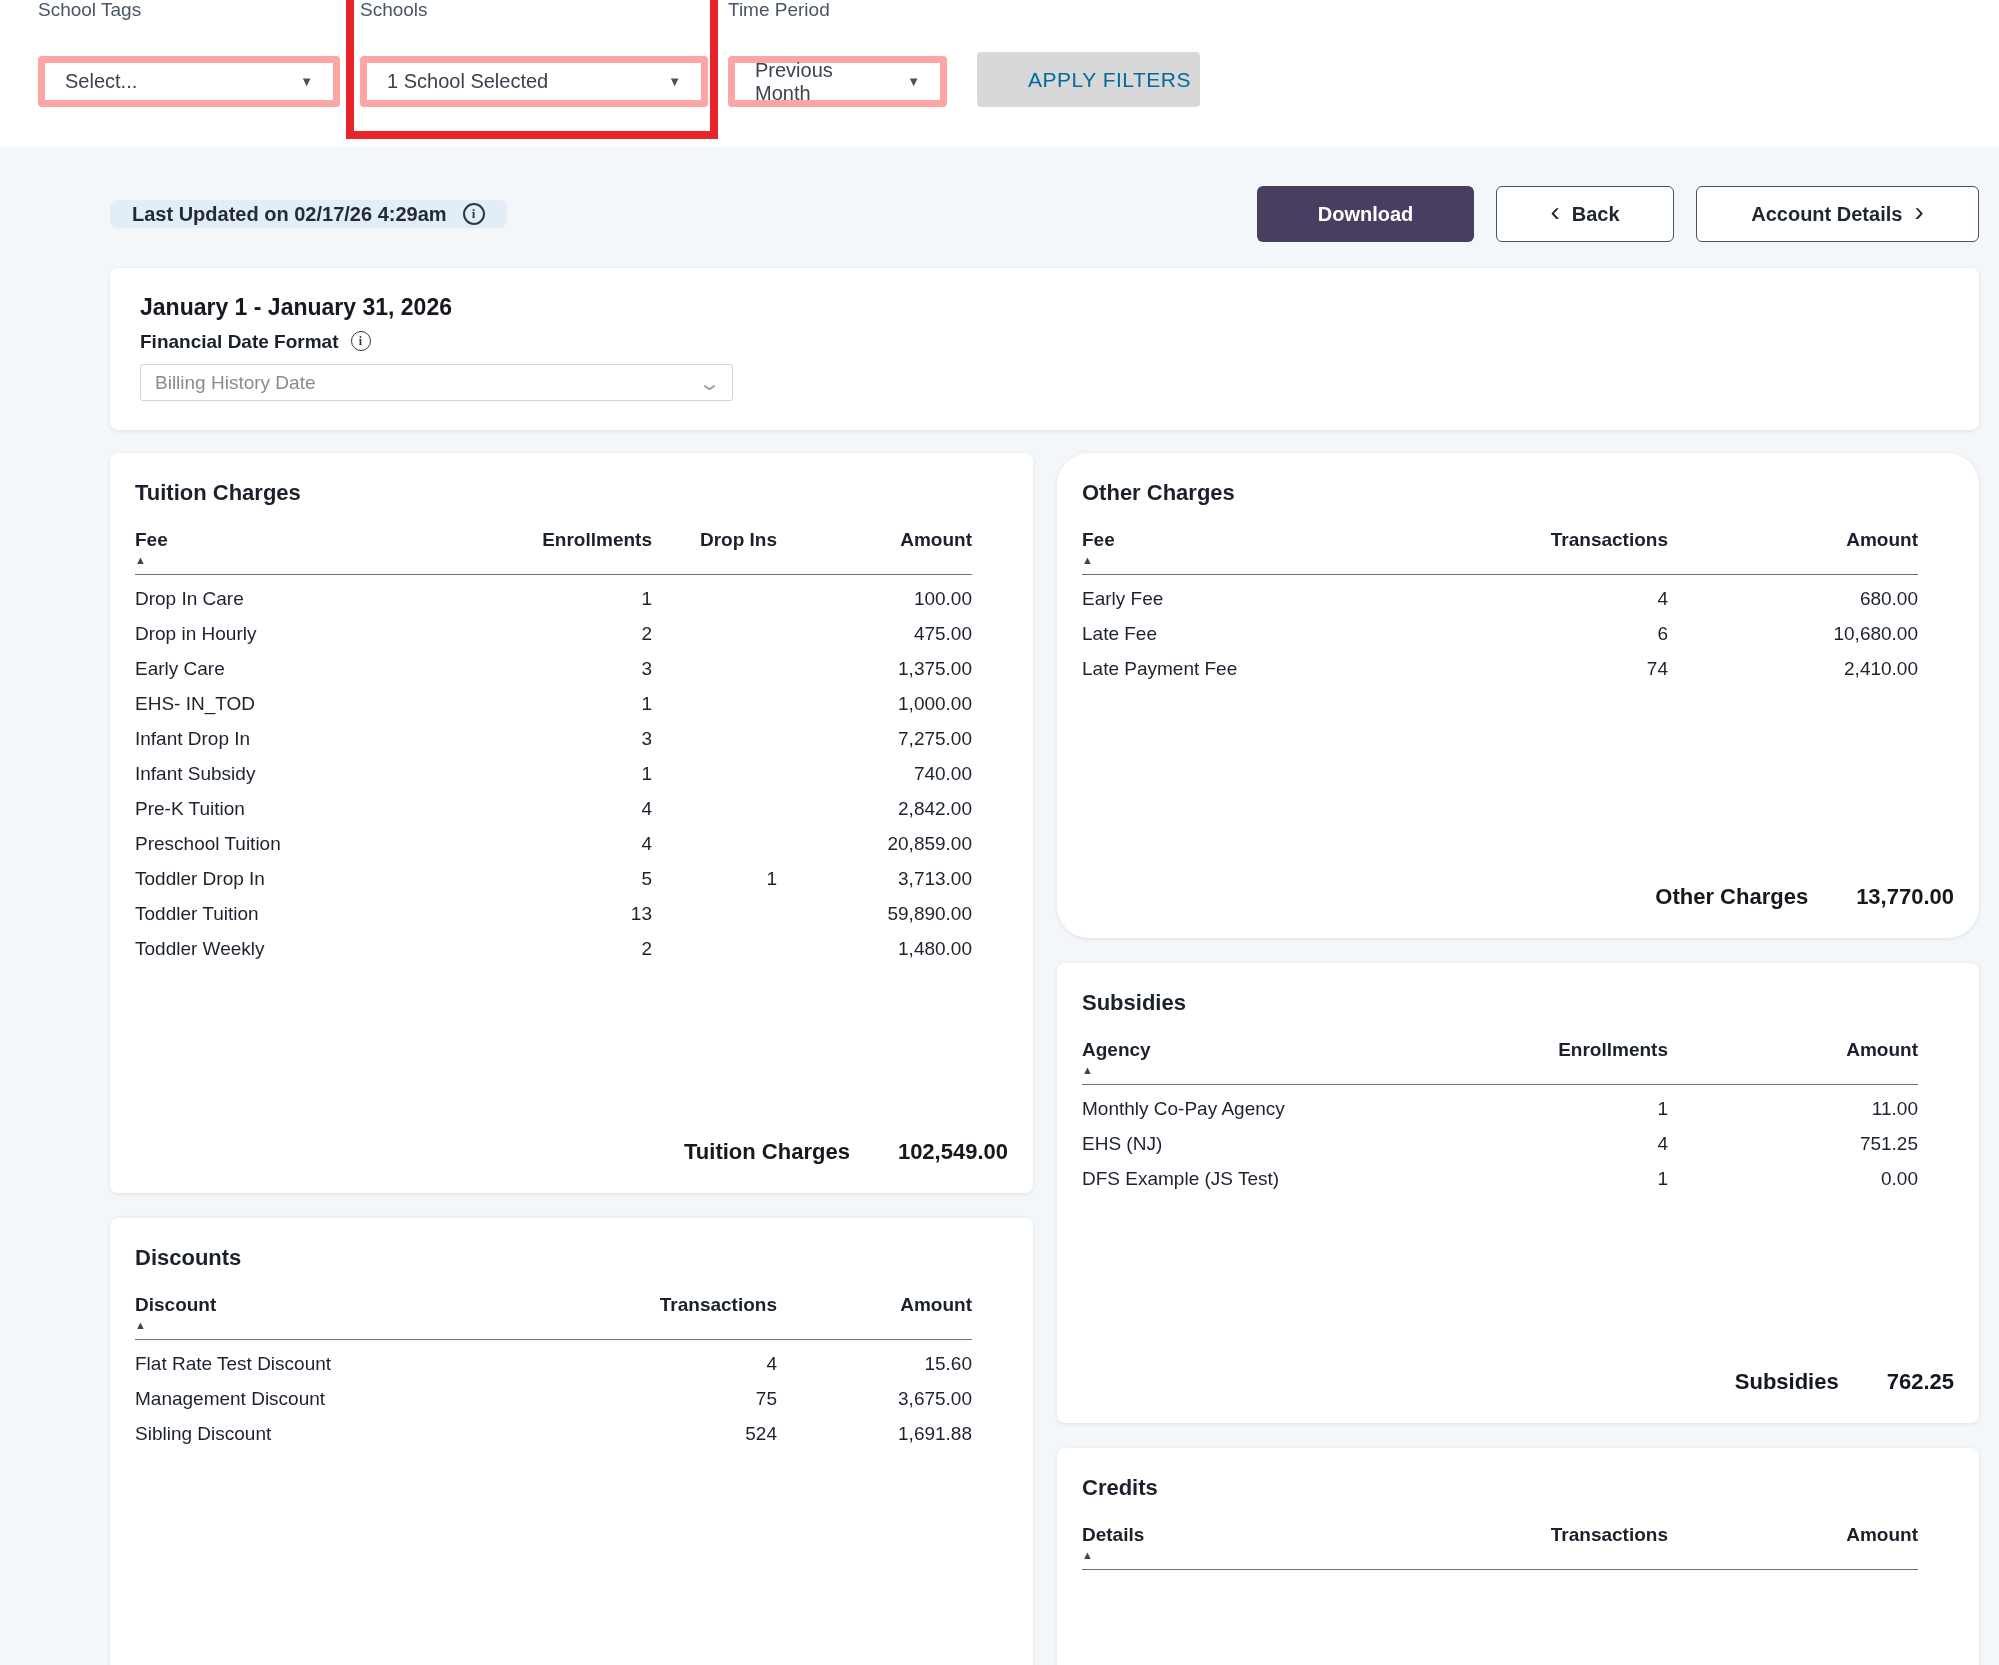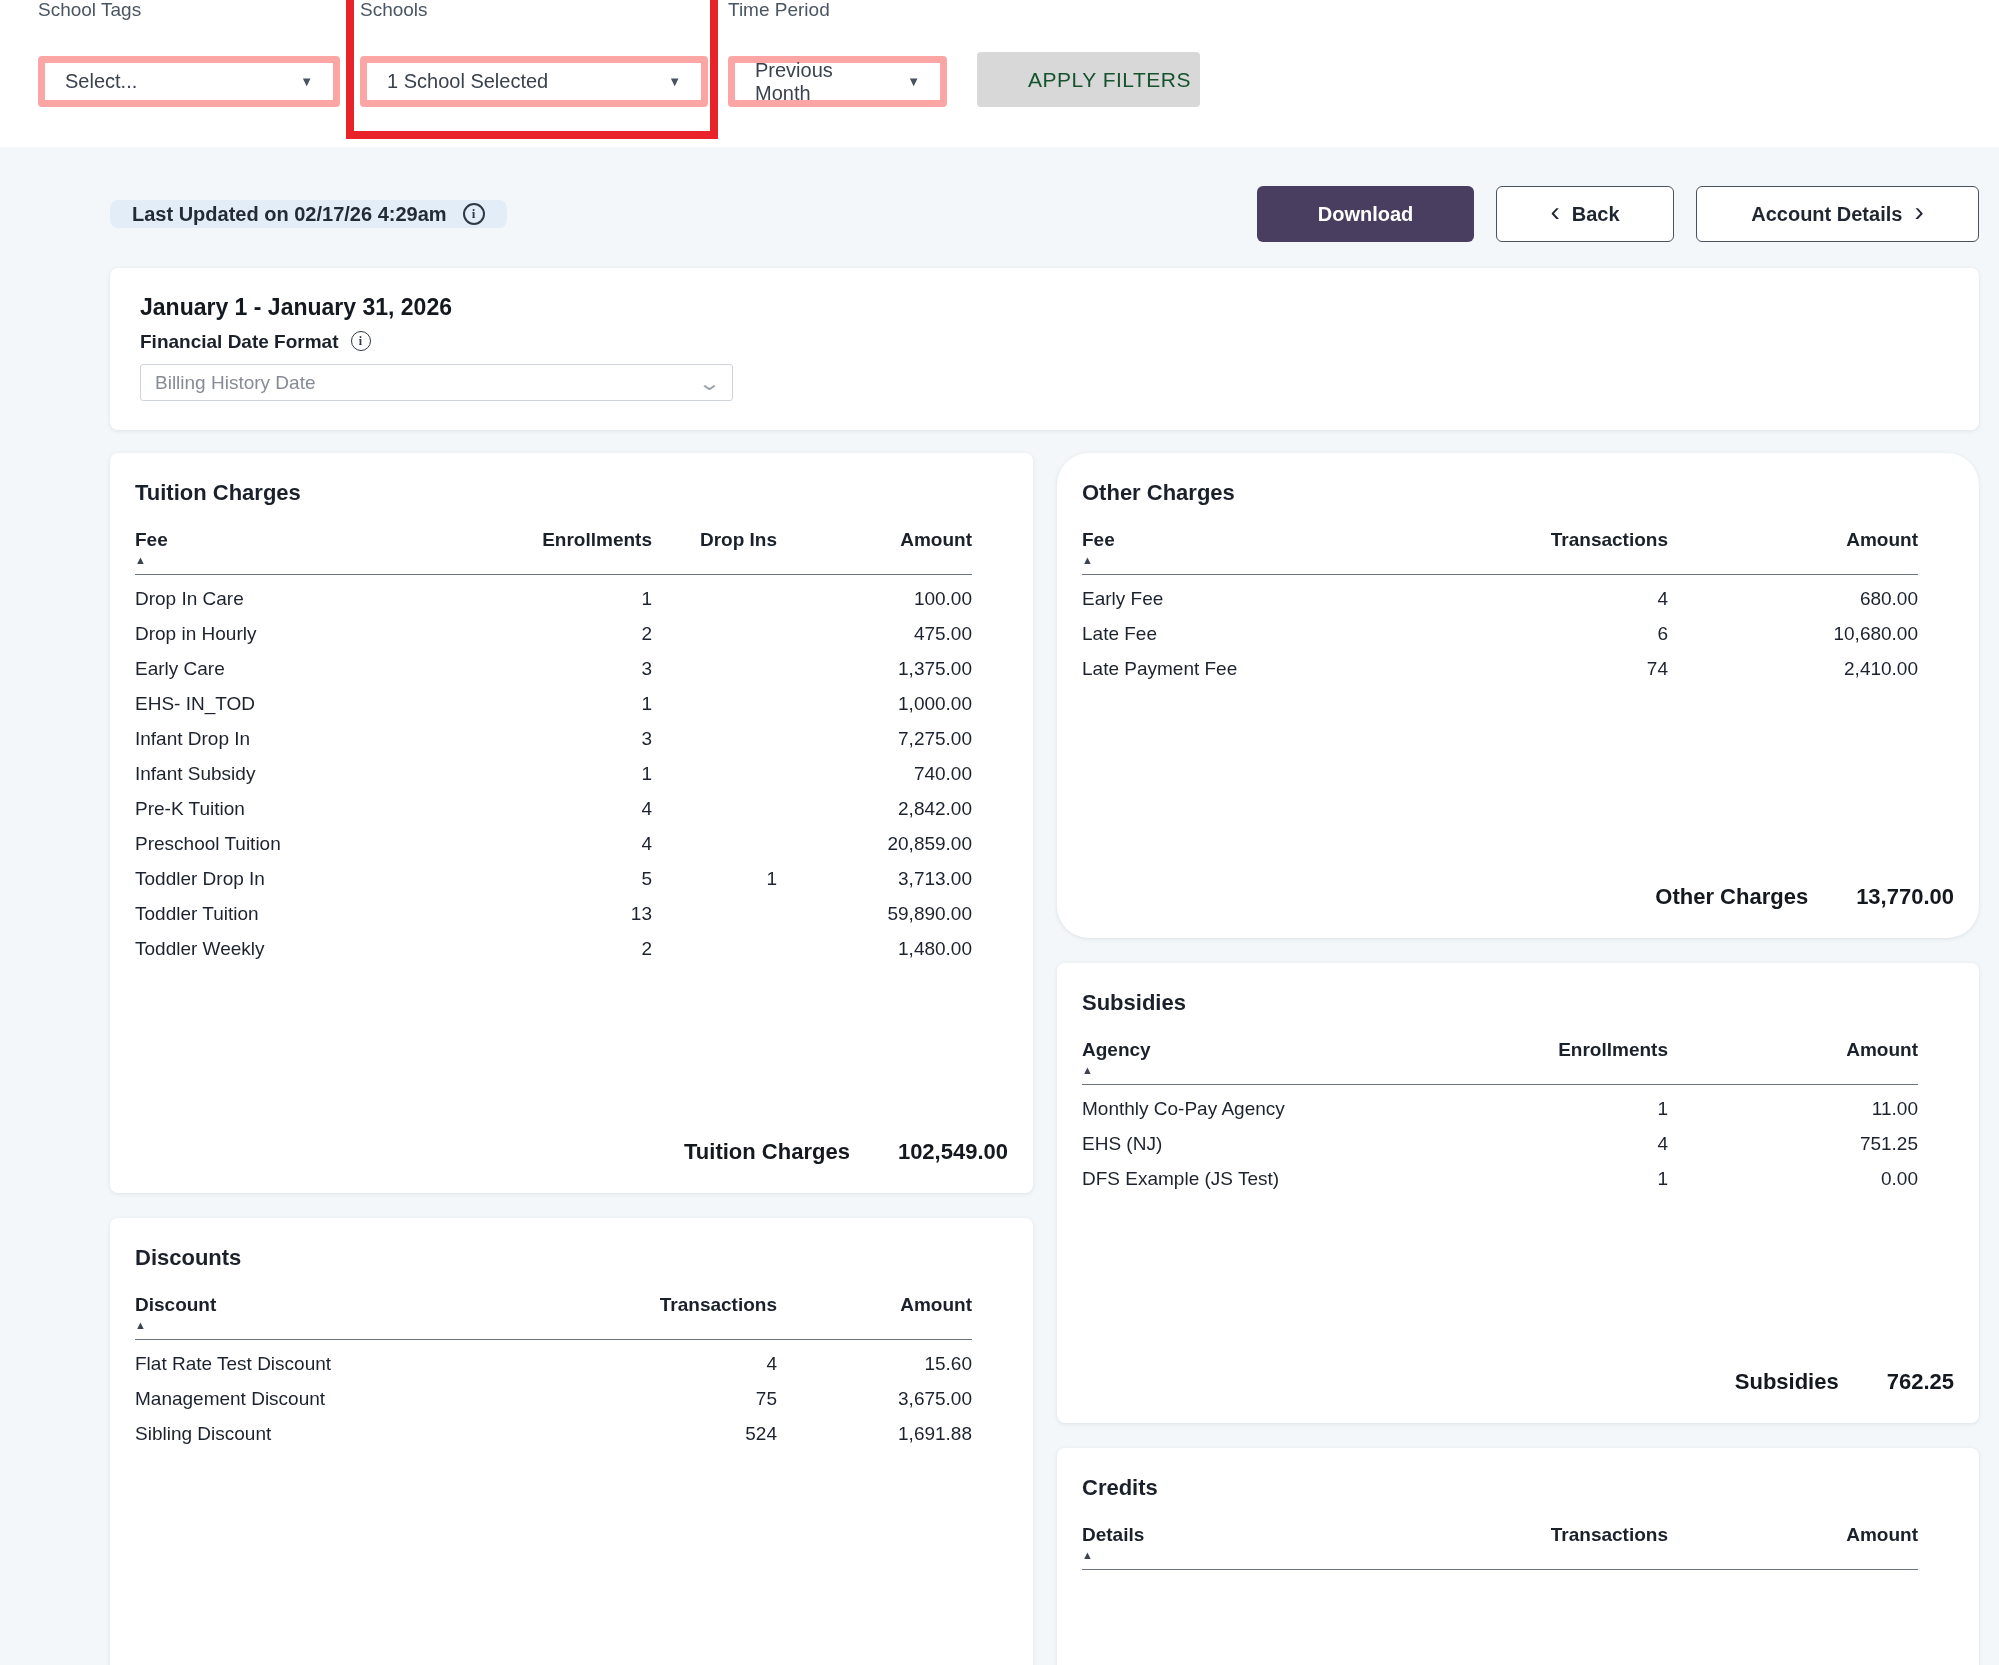--- a/index.html
+++ b/index.html
@@ -57,21 +57,21 @@
     border: 8px solid var(--accent-red, #e8242a);
     pointer-events: none;
     z-index: 5;
   }
 
   .apply-btn {
     height: 55px;
     width: 223px;
     margin-left: 10px;
     background: #d8d8d8;
-    color: #14532d;
+    color: #0369a1;
     border: none;
     border-radius: 4px;
     font-family: "Liberation Sans", sans-serif;
     font-size: 21px;
     letter-spacing: 0.5px;
     cursor: default;
     padding-left: 42px;
   }
 
   

